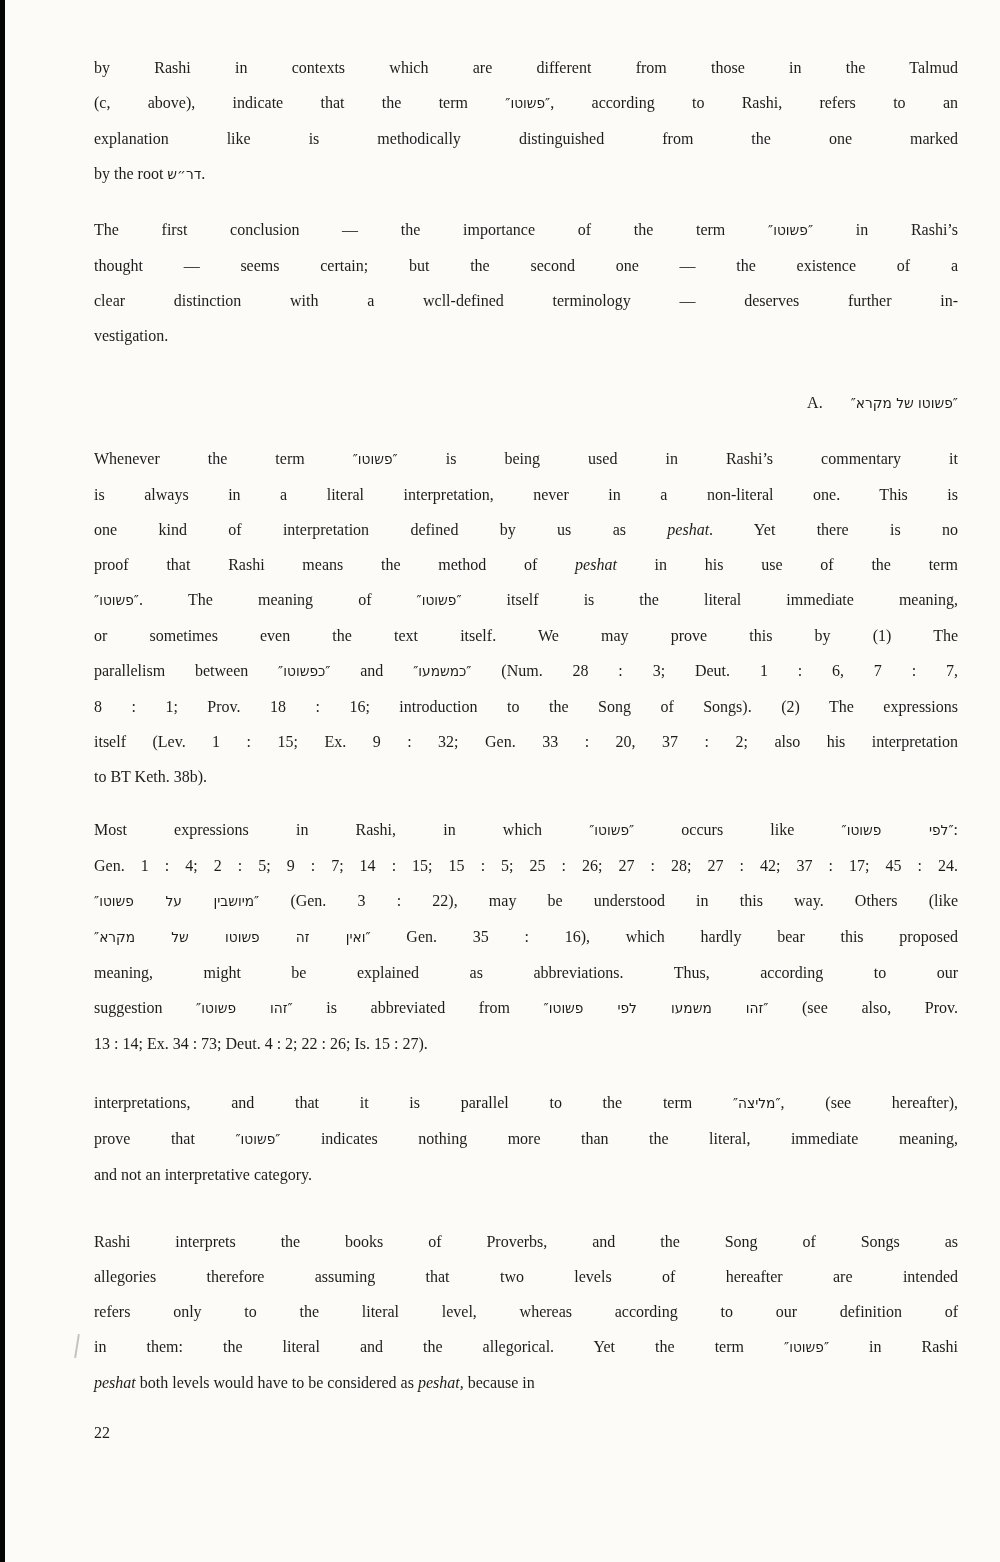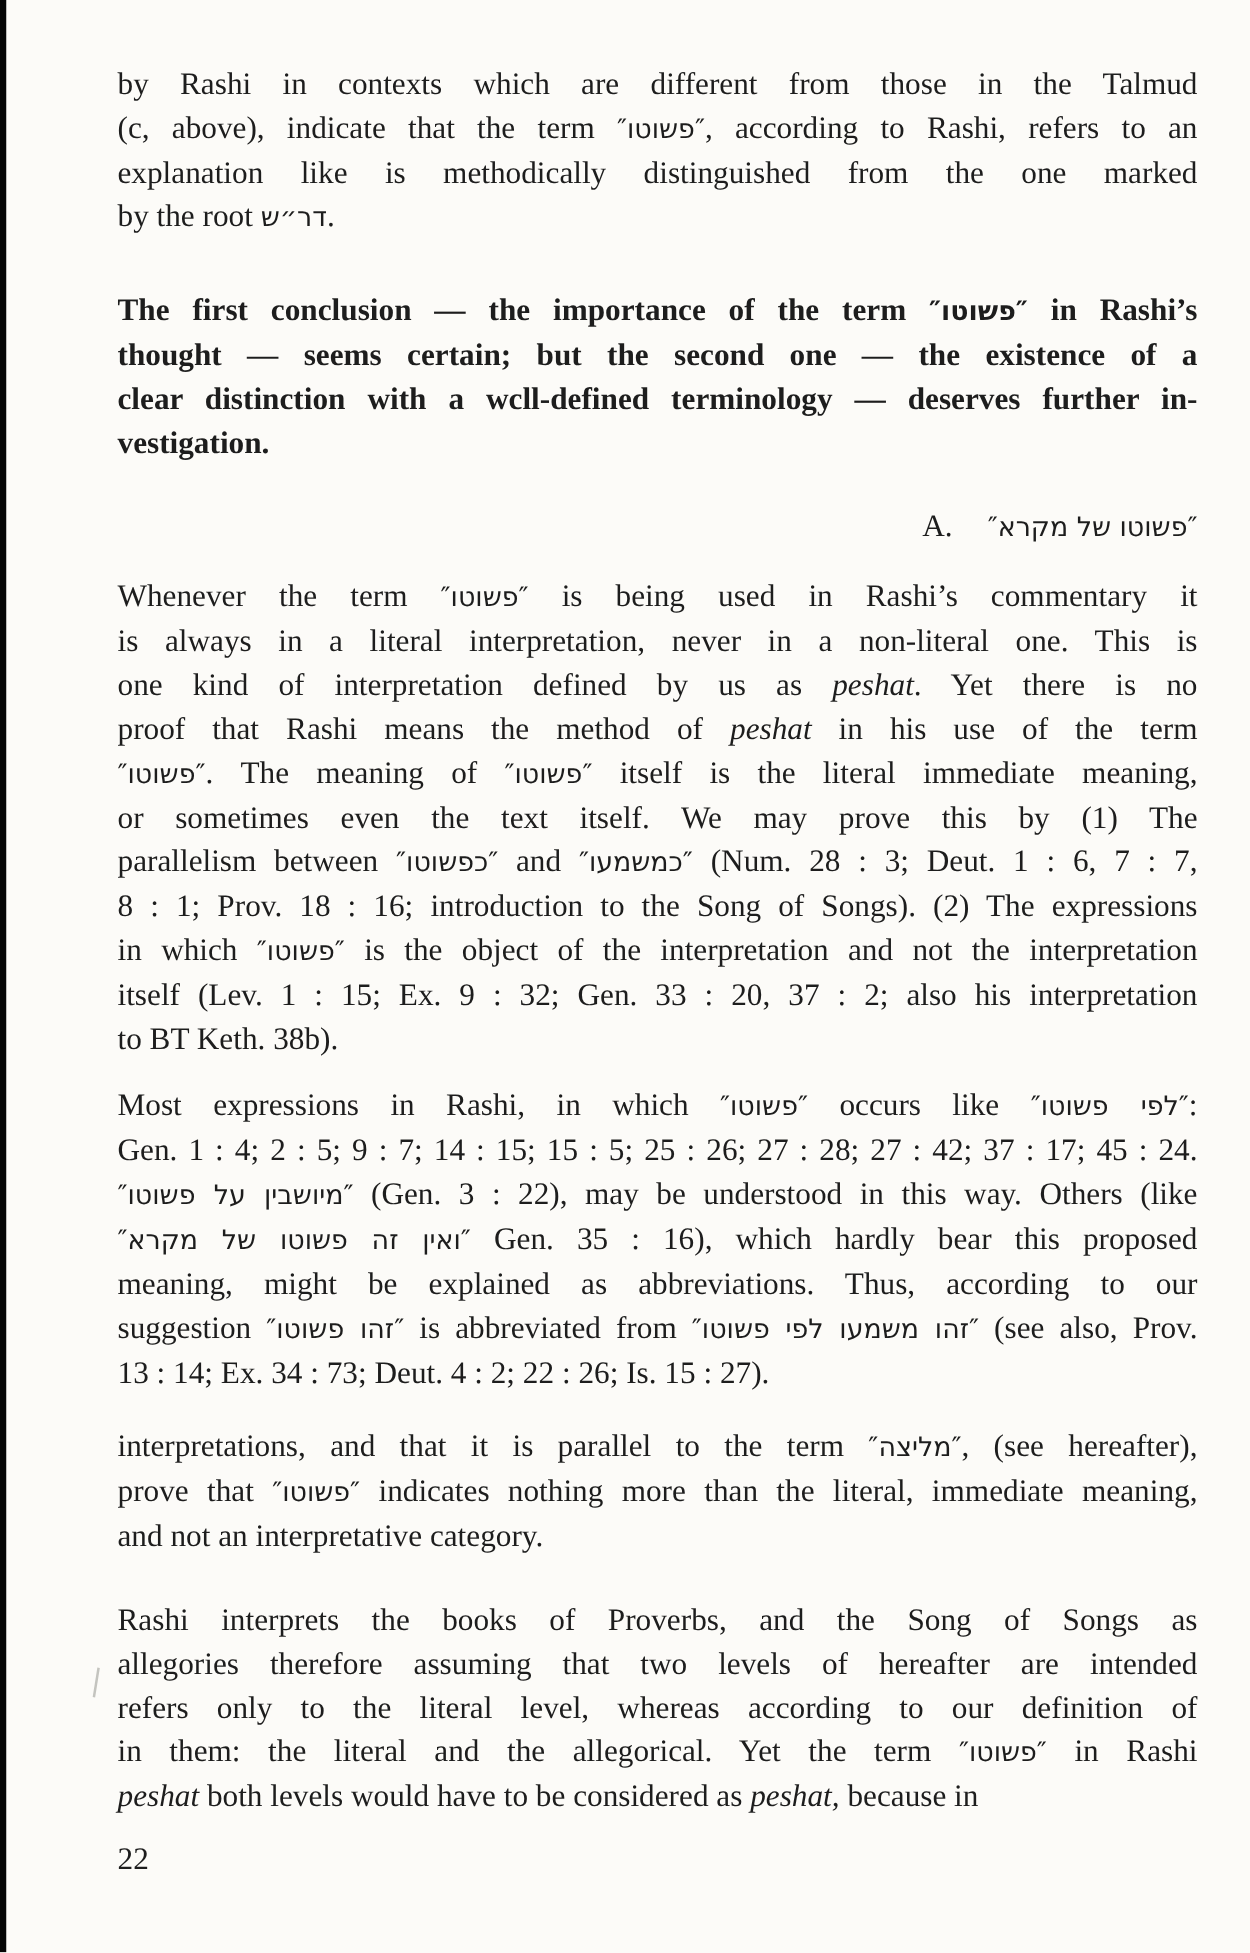--- a/index.html
+++ b/index.html
@@ -3,29 +3,29 @@
 <meta charset="utf-8">
 <style>
   html,body{margin:0;padding:0;background:#fcfbf8;}
   .page{
     position:relative;
     width:1000px;height:1562px;
     box-sizing:border-box;
     background:#fcfbf8;
     color:#1d1d1d;
     font-family:"Liberation Serif","DejaVu Serif","DejaVu Sans",serif;
-    font-size:25px;
+    font-size:16px;
     line-height:35px;
     padding:50px 42px 0 94px;
     overflow:hidden;
   }
   .scan-edge{position:absolute;left:0;top:0;width:5px;height:1562px;background:#050505;}
   .scan-artifact{position:absolute;left:76px;top:1334px;width:2px;height:24px;background:#c4c4bf;transform:rotate(9deg);}
   .para{margin:0;}
-  .mt34{margin-top:39px;font-weight:bold;}
+  .mt34{margin-top:20px;}
   .mt18{margin-top:18px;}
   .mt24{margin-top:24px;}
   .mt30{margin-top:32px;}
   .line{text-align:justify;text-align-last:justify;}
   .line.last{text-align-last:left;}
   .he{
     font-family:"DejaVu Sans","DejaVu Serif",sans-serif;
     font-size:0.86em;
     direction:rtl;
     unicode-bidi:isolate;
@@ -61,21 +61,20 @@
 
   <div class="para">
       <div class="line">Whenever the term <span class="he">″פשוטו″</span> is being used in Rashi’s commentary it</div>
       <div class="line">is always in a literal interpretation, never in a non-literal one. This is</div>
       <div class="line">one kind of interpretation defined by us as <span class="it">peshat</span>. Yet there is no</div>
       <div class="line">proof that Rashi means the method of <span class="it">peshat</span> in his use of the term</div>
       <div class="line"><span class="he">″פשוטו″</span>. The meaning of <span class="he">″פשוטו″</span> itself is the literal immediate meaning,</div>
       <div class="line">or sometimes even the text itself. We may prove this by (1) The</div>
       <div class="line">parallelism between <span class="he">″כפשוטו″</span> and <span class="he">″כמשמעו″</span> (Num. 28 : 3; Deut. 1 : 6, 7 : 7,</div>
       <div class="line">8 : 1; Prov. 18 : 16; introduction to the Song of Songs). (2) The expressions</div>
-      <div class="line">in which <span class="he">″פשוטו″</span> is the object of the interpretation and not the interpretation</div>
       <div class="line">itself (Lev. 1 : 15; Ex. 9 : 32; Gen. 33 : 20, 37 : 2; also his interpretation</div>
       <div class="line last">to BT Keth. 38b).</div>
     </div>
   <div class="para mt18">
       <div class="line">Most expressions in Rashi, in which <span class="he">″פשוטו″</span> occurs like <span class="he">″לפי פשוטו″</span>:</div>
       <div class="line">Gen. 1 : 4; 2 : 5; 9 : 7; 14 : 15; 15 : 5; 25 : 26; 27 : 28; 27 : 42; 37 : 17; 45 : 24.</div>
       <div class="line"><span class="he">″מיושבין על פשוטו″</span> (Gen. 3 : 22), may be understood in this way. Others (like</div>
       <div class="line"><span class="he">″ואין זה פשוטו של מקרא″</span> Gen. 35 : 16), which hardly bear this proposed</div>
       <div class="line">meaning, might be explained as abbreviations. Thus, according to our</div>
       <div class="line">suggestion <span class="he">″זהו פשוטו″</span> is abbreviated from <span class="he">″זהו משמעו לפי פשוטו″</span> (see also, Prov.</div>

